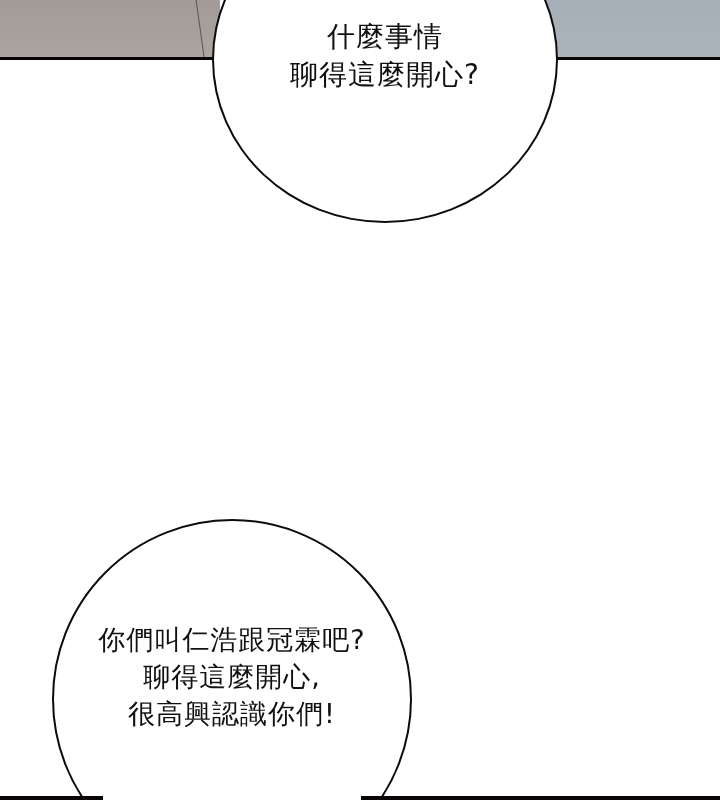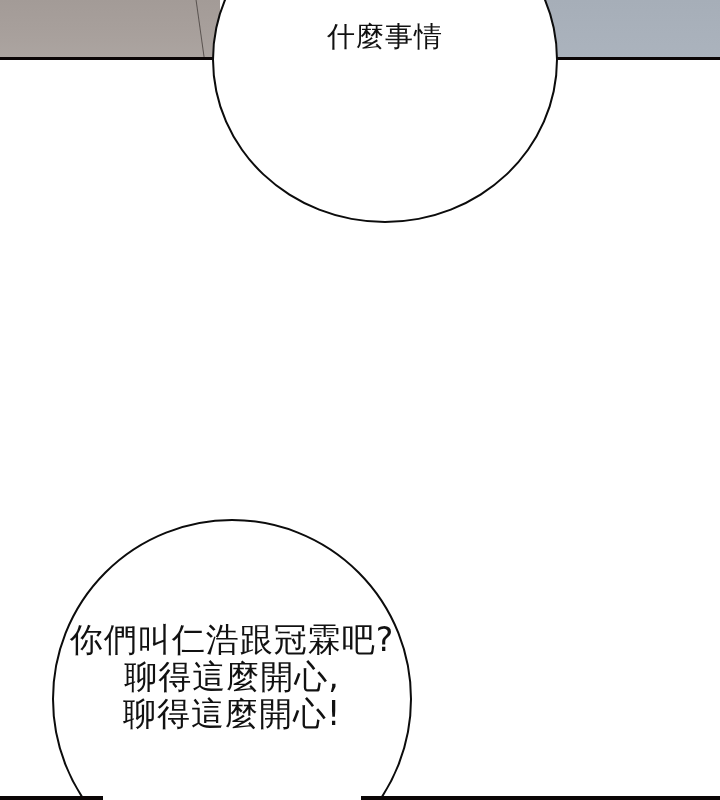--- a/index.html
+++ b/index.html
@@ -84,21 +84,21 @@
       font-size: 28px;
       line-height: 38px;
       letter-spacing: 1px;
       white-space: nowrap;
     }
     .bubble-top .bubble-text {
       top: 120px;
     }
     .bubble-bottom .bubble-text {
       top: 100px;
-      font-size: 33px;
+      font-size: 27px;
       line-height: 37px;
     }
     .line { display: block; }
     .bottom-clip {
       position: absolute;
       left: 0; top: 0;
       width: 720px; height: 796px;
       overflow: hidden;
       z-index: 3;
     }
@@ -116,27 +116,28 @@
 <div class="panel-top">
   <div class="bg-left"></div>
   <div class="bg-right"></div>
   <div class="edge-line"></div>
   <div class="border-bottom"></div>
 </div>
 
 <div class="bubble bubble-top">
   <div class="bubble-text">
     <span class="line">什麼事情</span>
+    <span class="line">聊得這麼開心?</span>
   </div>
 </div>
 
 <div class="panel-bottom-border"></div>
 
 <div class="bottom-clip">
   <div class="bubble bubble-bottom">
     <div class="bubble-text">
       <span class="line">你們叫仁浩跟冠霖吧?</span>
       <span class="line">聊得這麼開心,</span>
-      <span class="line">聊得這麼開心!</span>
+      <span class="line">很高興認識你們!</span>
     </div>
   </div>
 </div>
 <div class="bottom-border-gap" style="left:103px;width:258px;"></div>
 
 </body></html>

